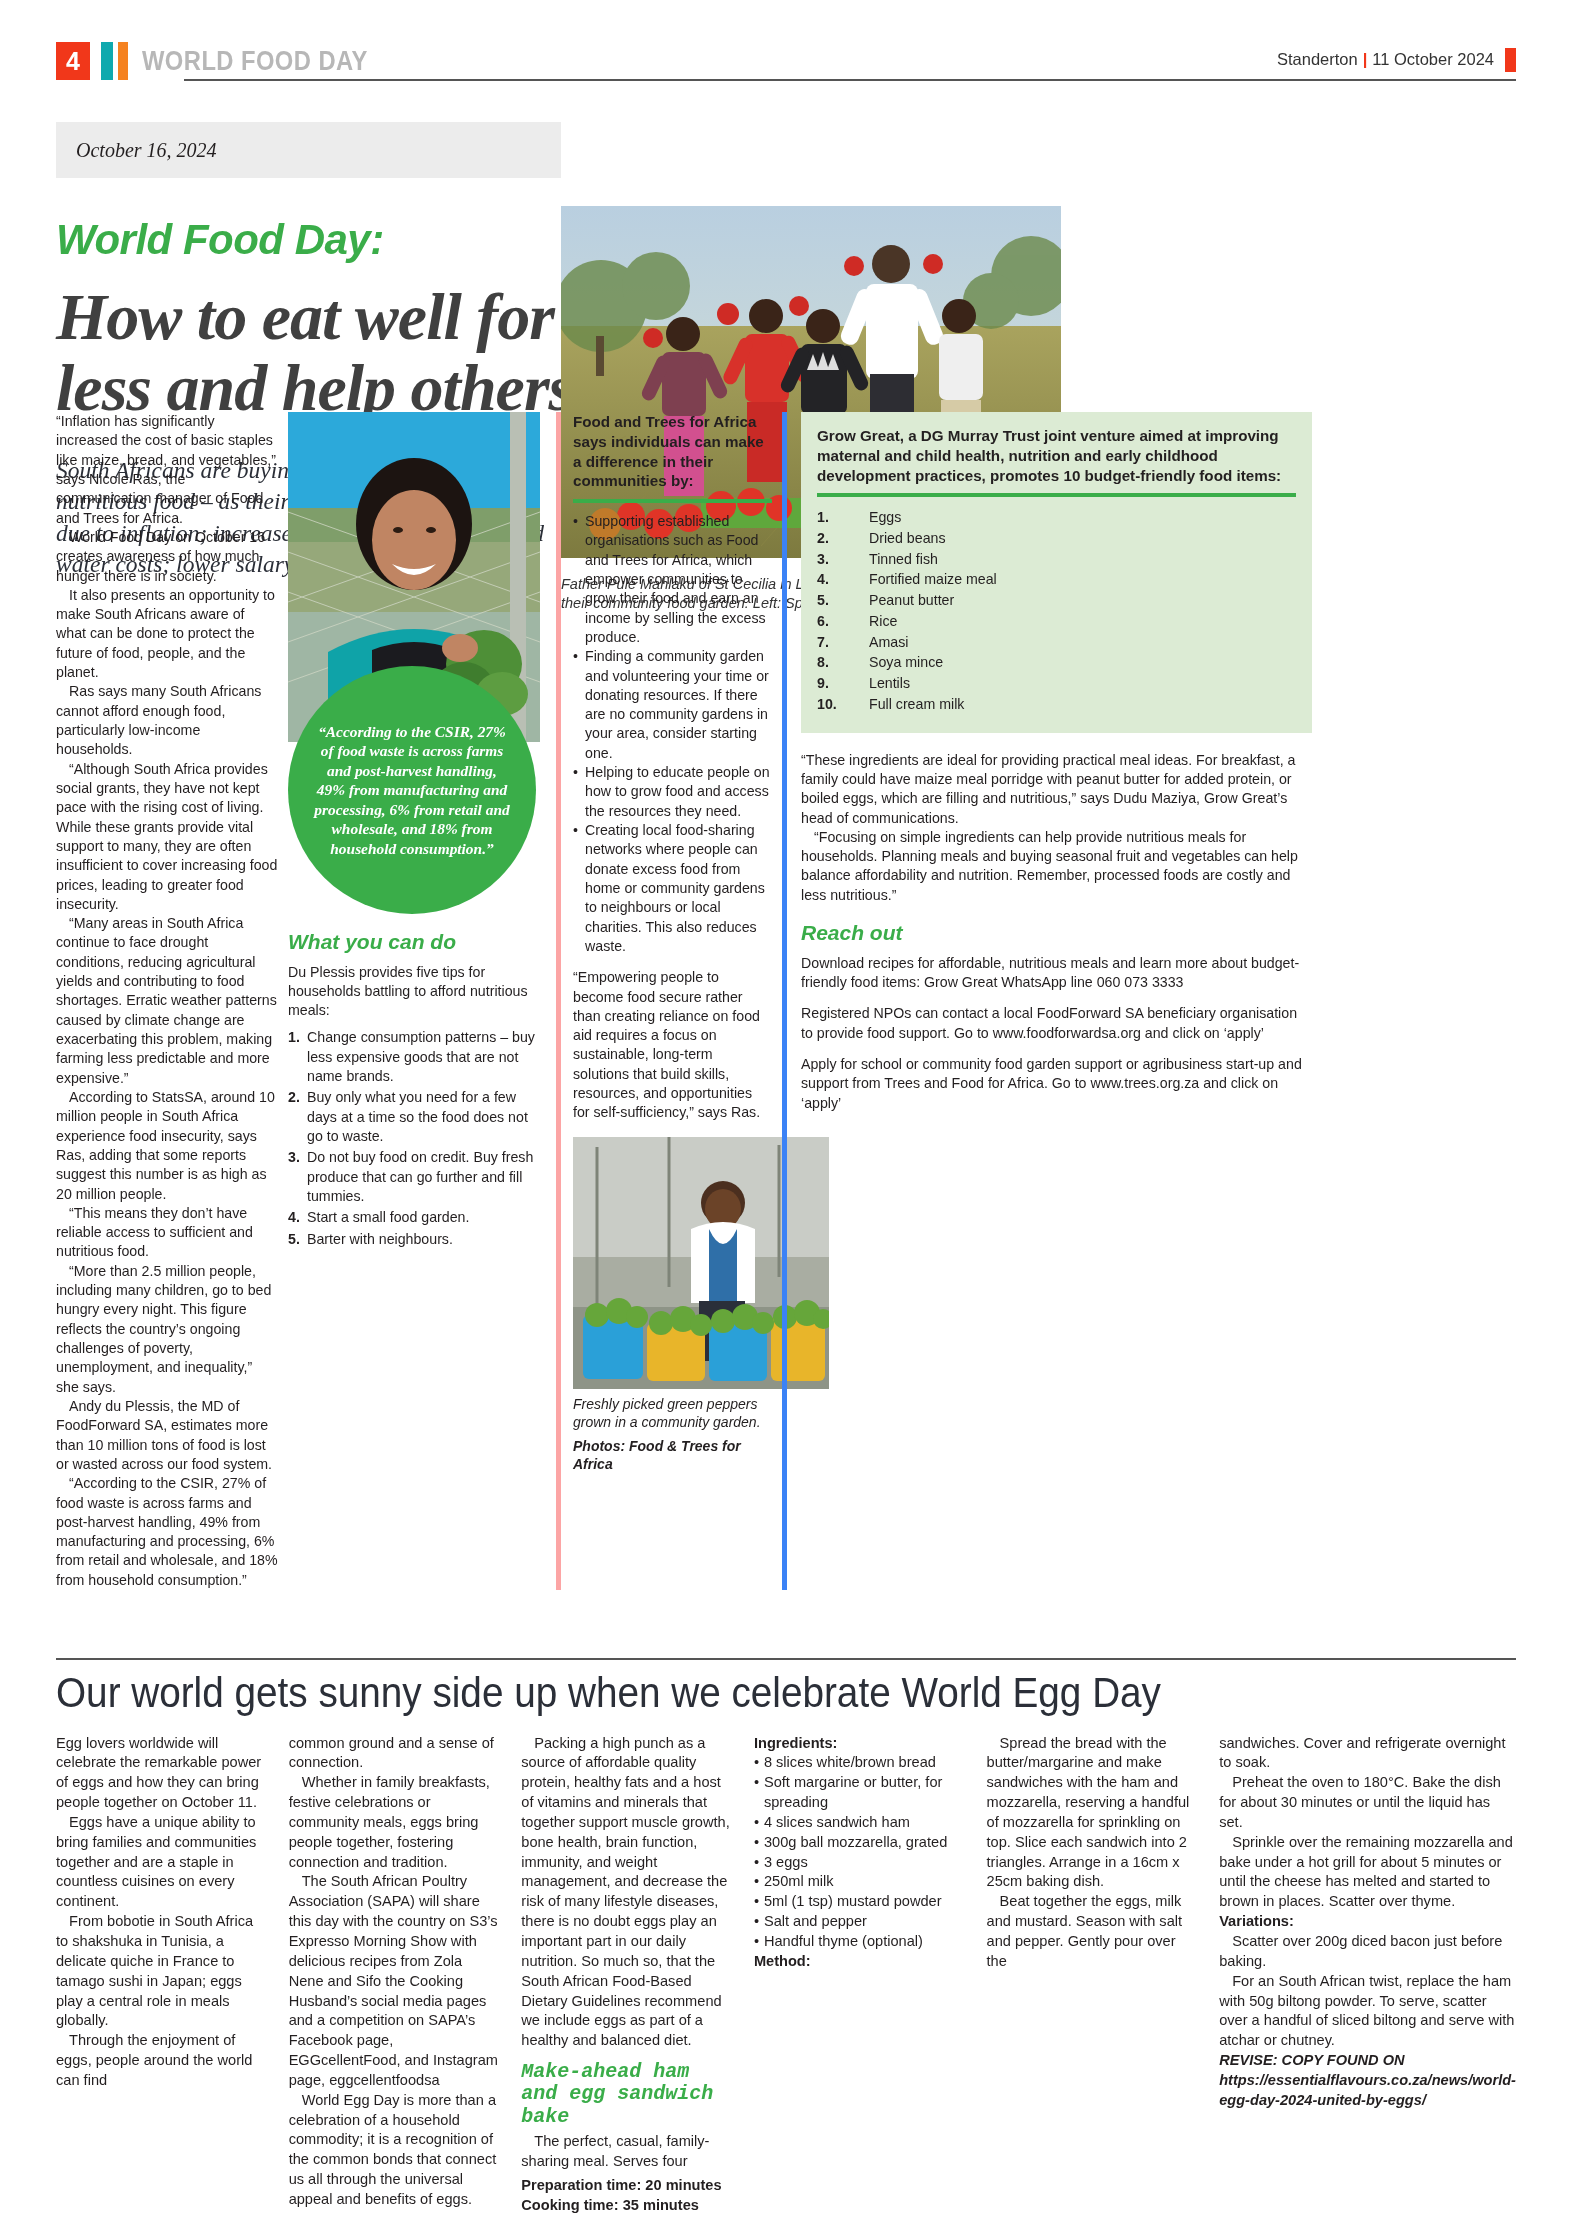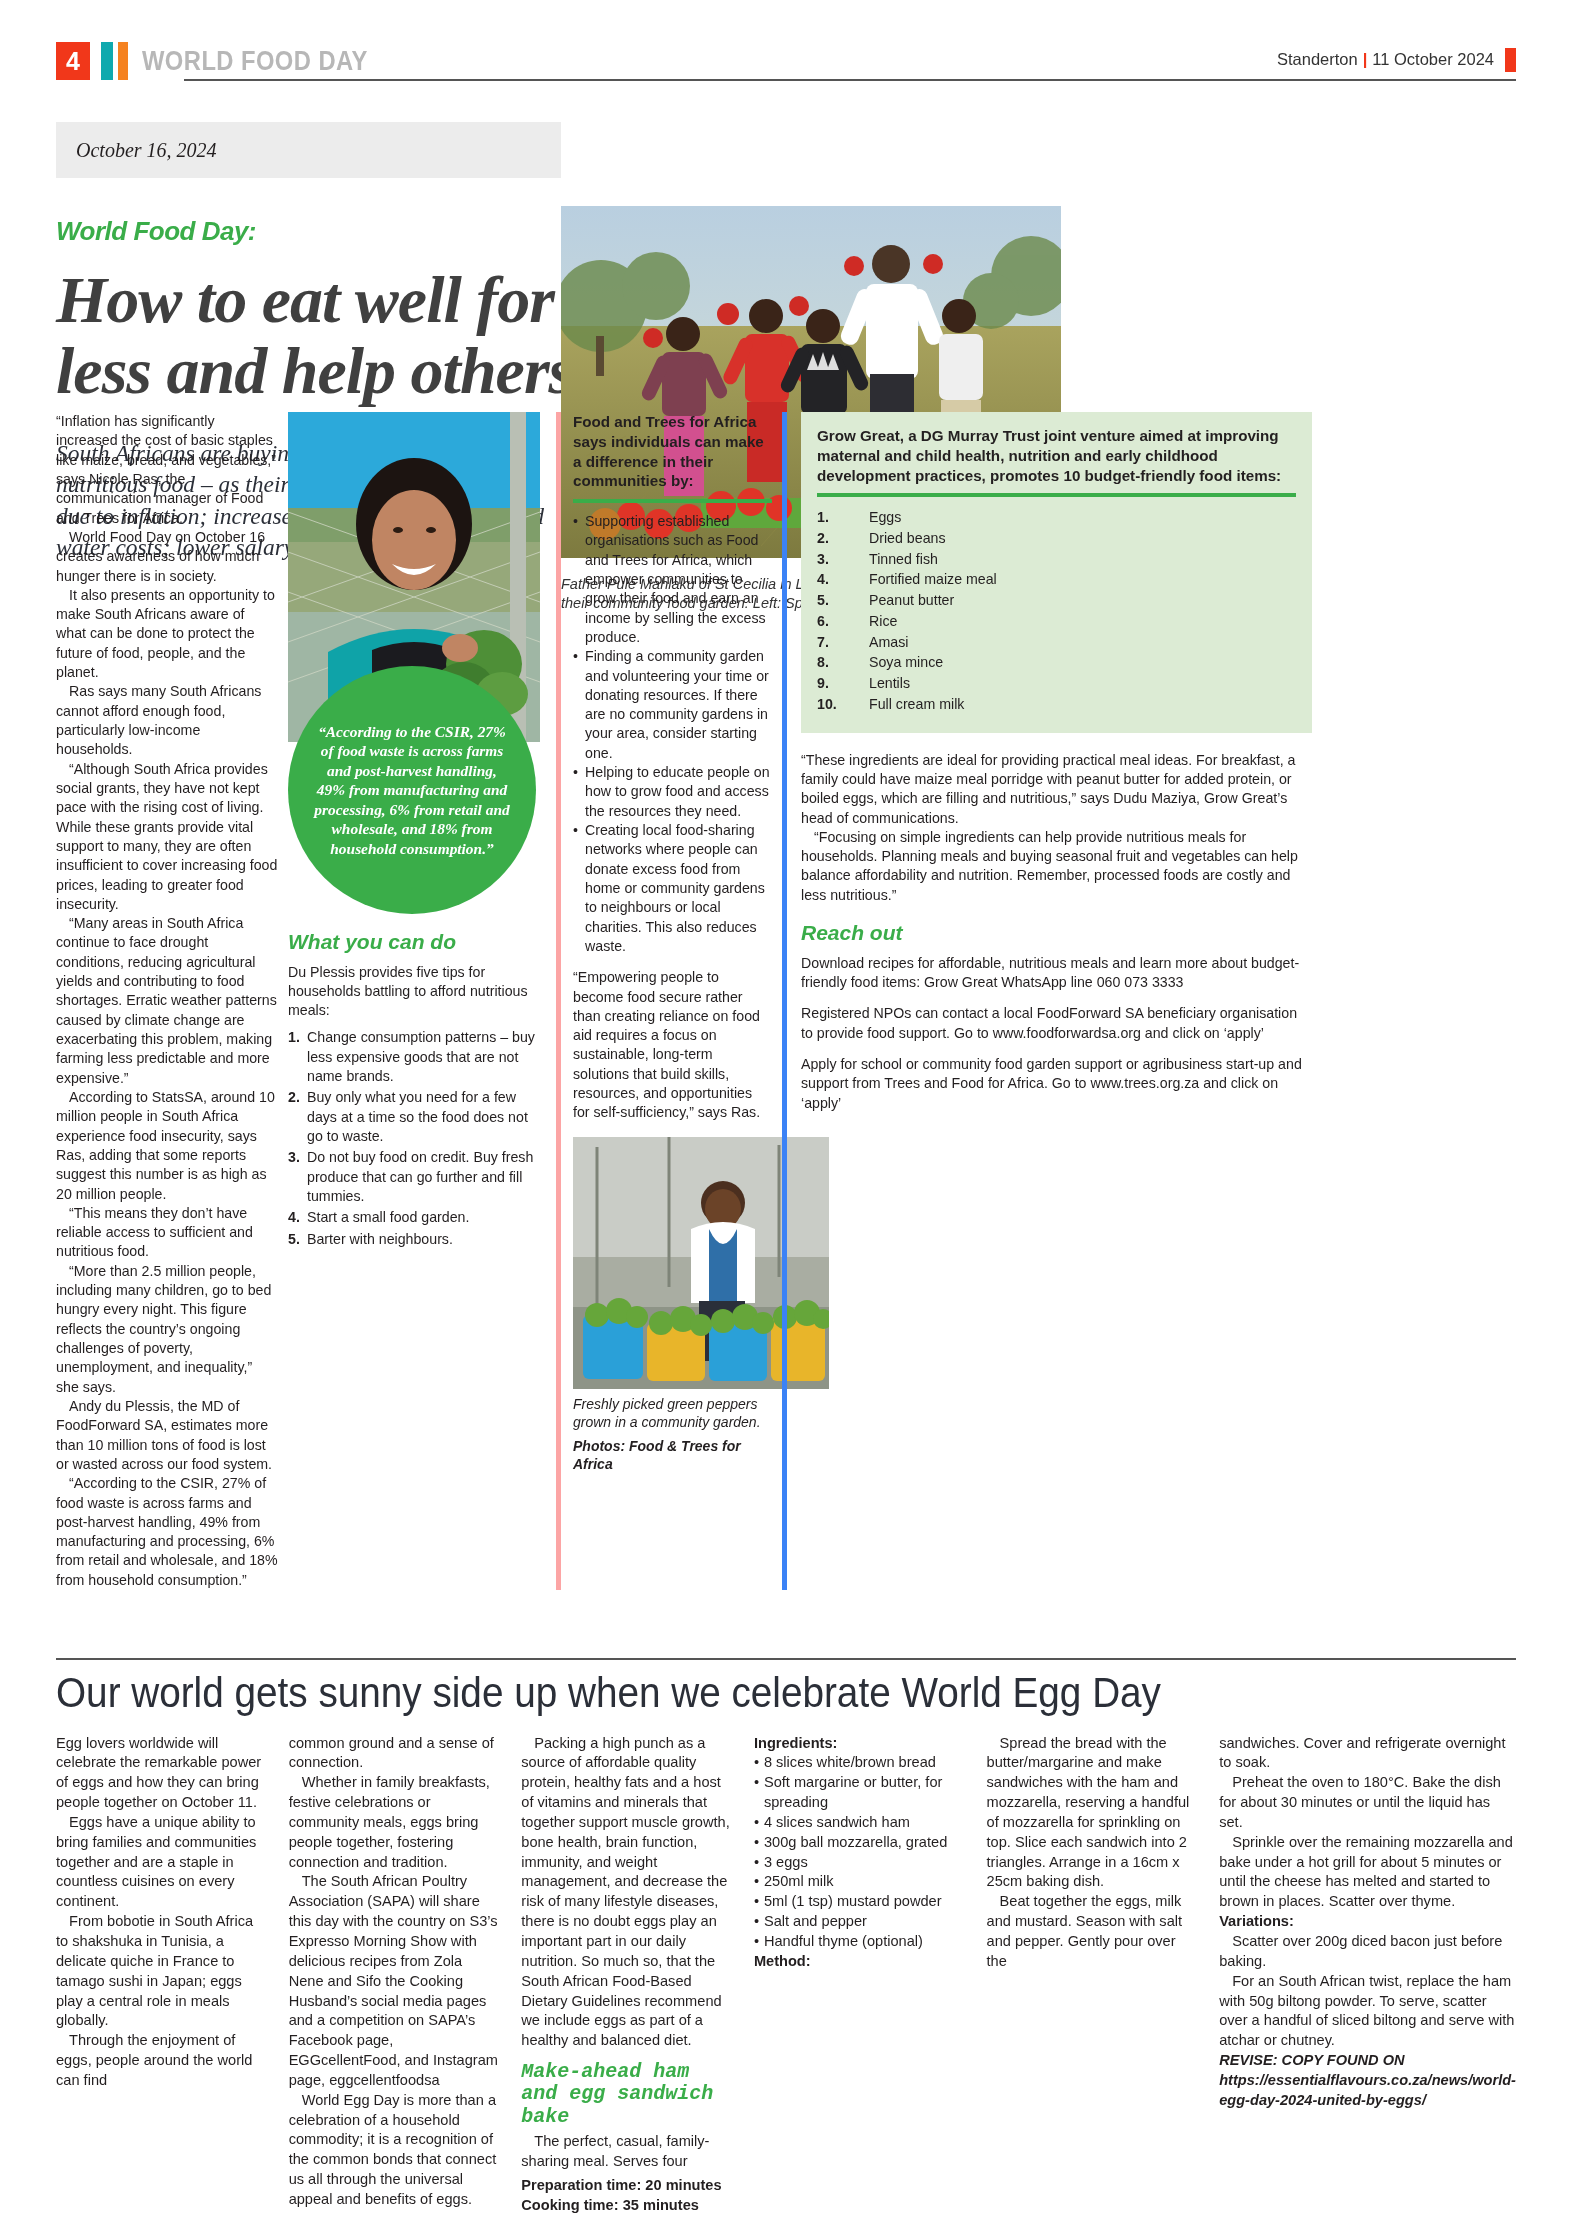--- a/index.html
+++ b/index.html
@@ -41,21 +41,21 @@
   .datestrip {
     margin-top: 22px; background: #ececec; height: 56px;
     width: 505px; display: flex; align-items: center; padding-left: 20px;
     font-family: "Liberation Serif", serif; font-style: italic; font-size: 20px;
   }
 
   
   .hero { position: relative; margin-top: 0; }
   .kicker {
     margin-top: 38px; color: #3aad49; font-style: italic; font-weight: bold;
-    font-size: 26px; letter-spacing: -.5px;
+    font-size: 42px; letter-spacing: -.5px;
   }
   .headline {
     font-family: "Liberation Serif", serif; font-style: italic;
     font-size: 66px; line-height: 1.07; color: #404040; margin-top: 18px;
     letter-spacing: -1px; width: 520px;
   }
   .standfirst {
     font-family: "Liberation Serif", serif; font-style: italic;
     font-size: 23.5px; line-height: 1.33; color: #2b2f38;
     margin-top: 32px; width: 500px;

